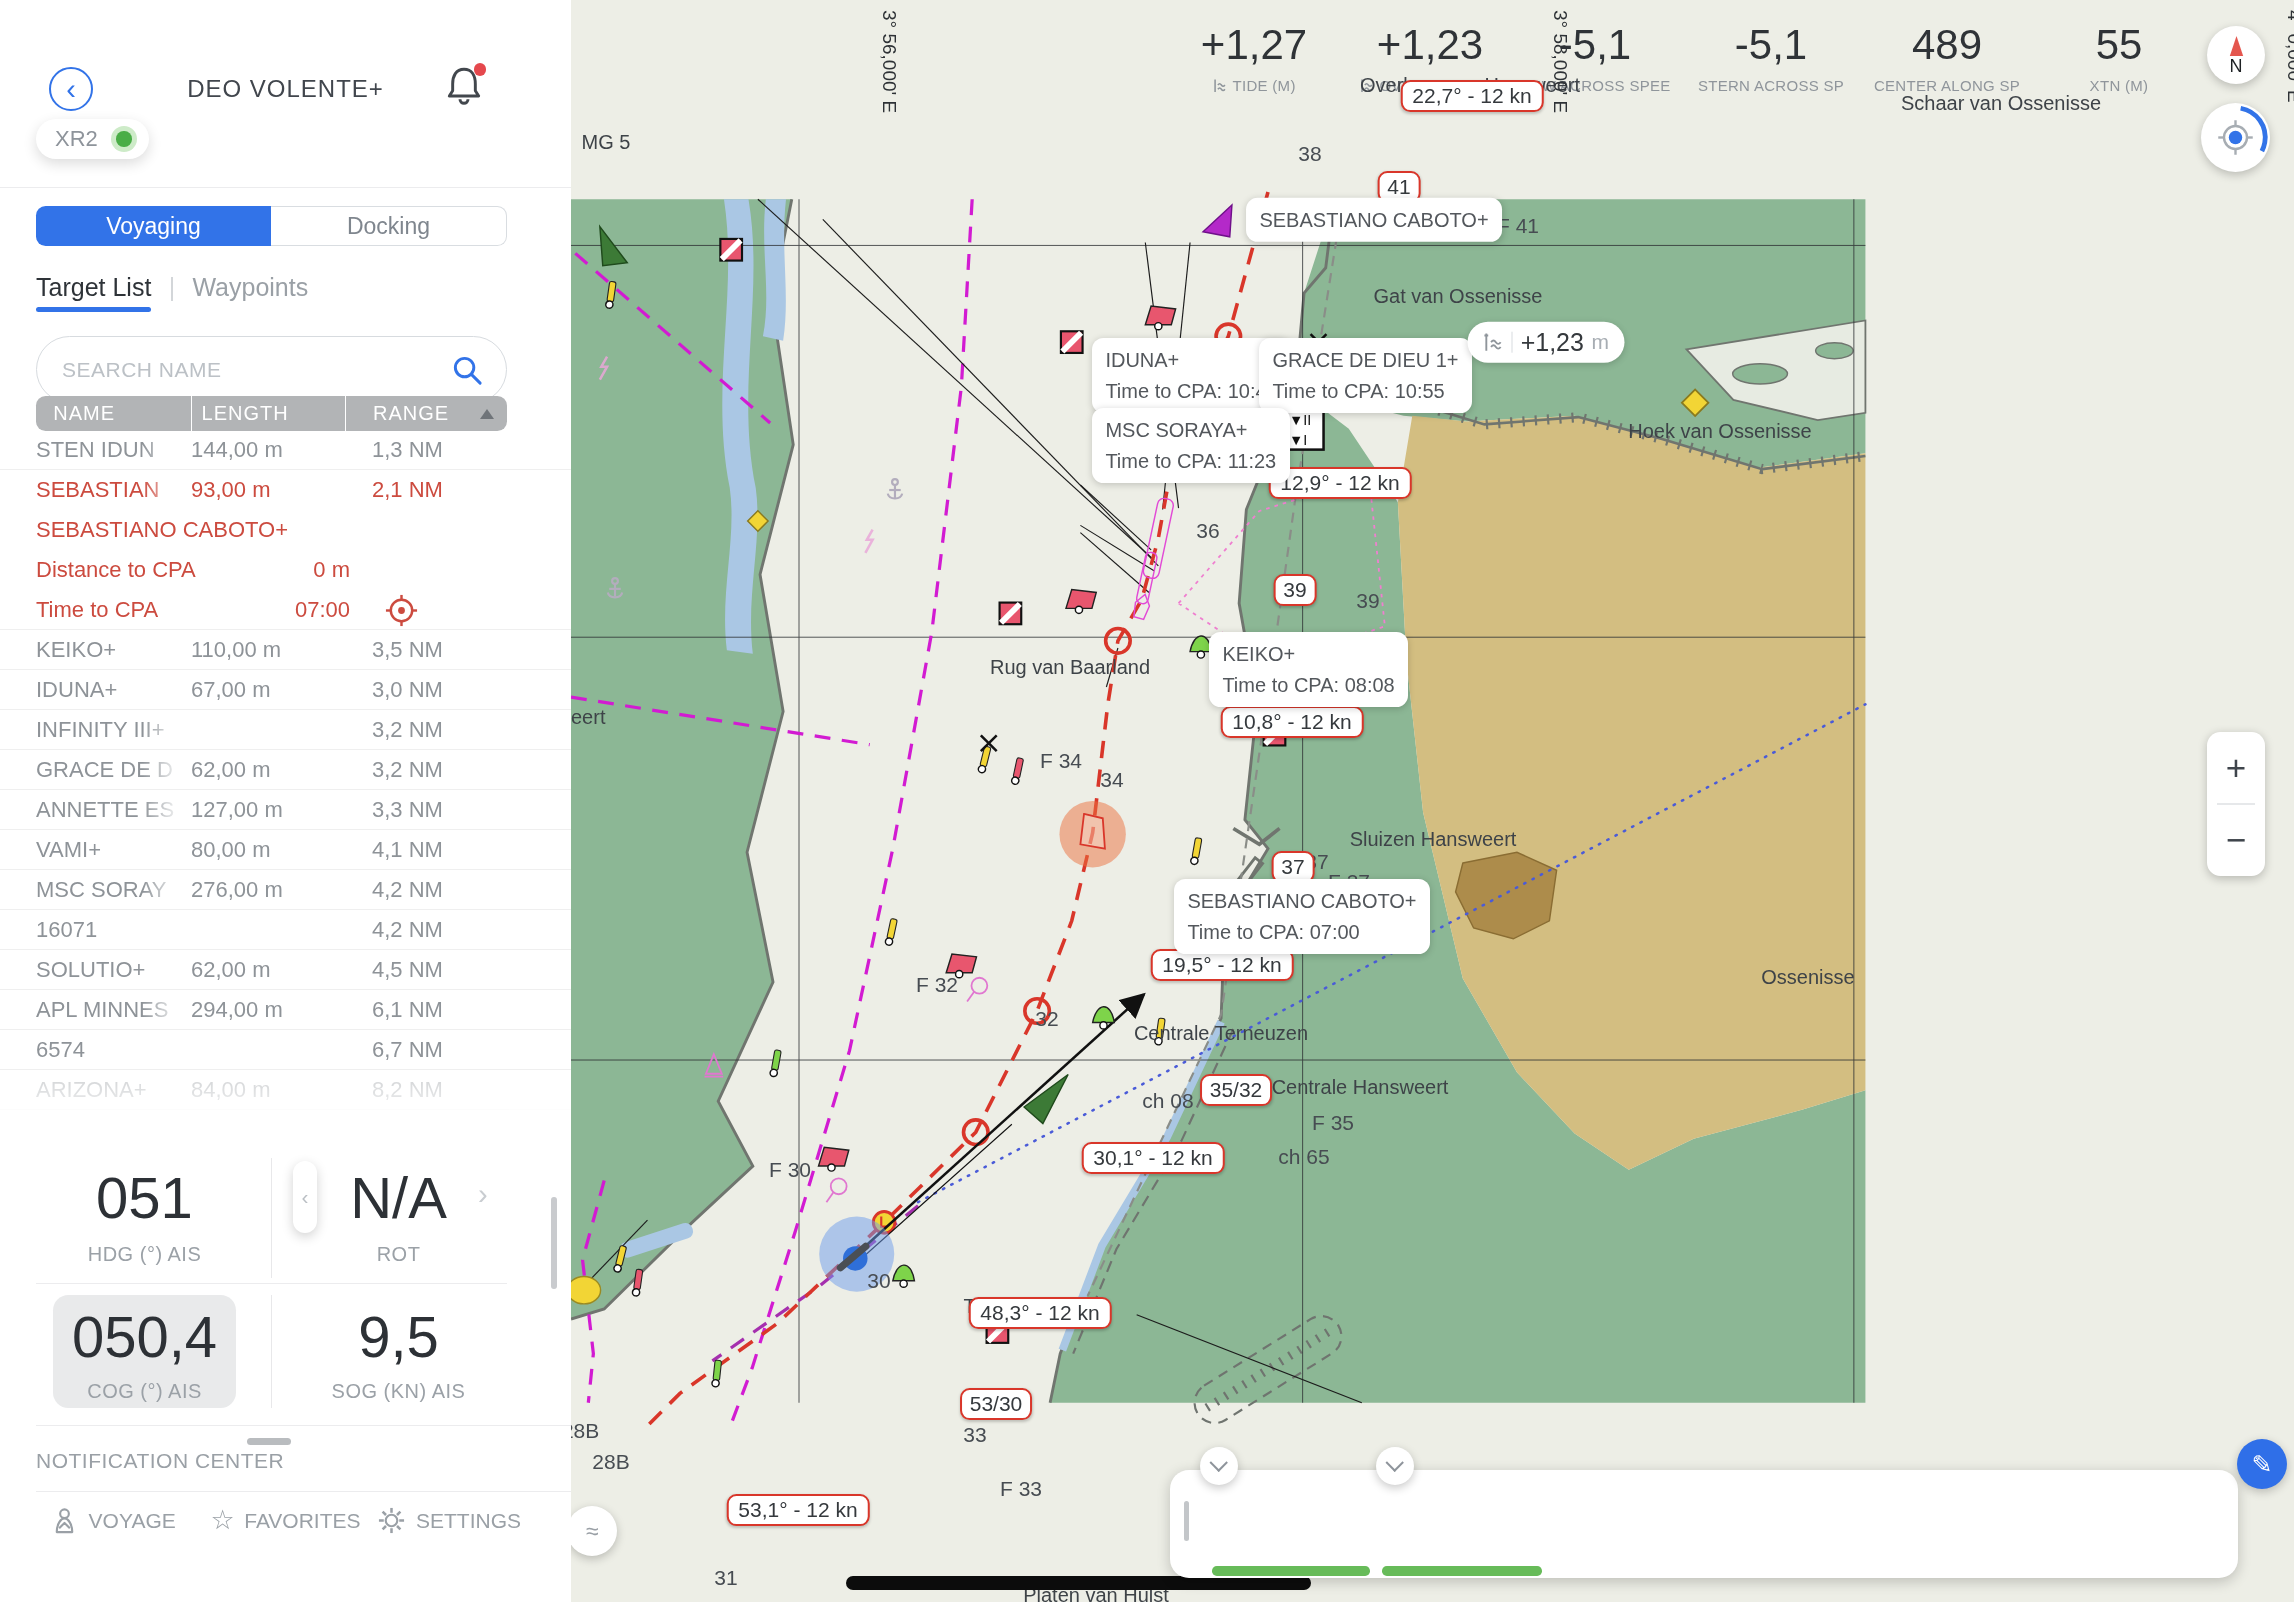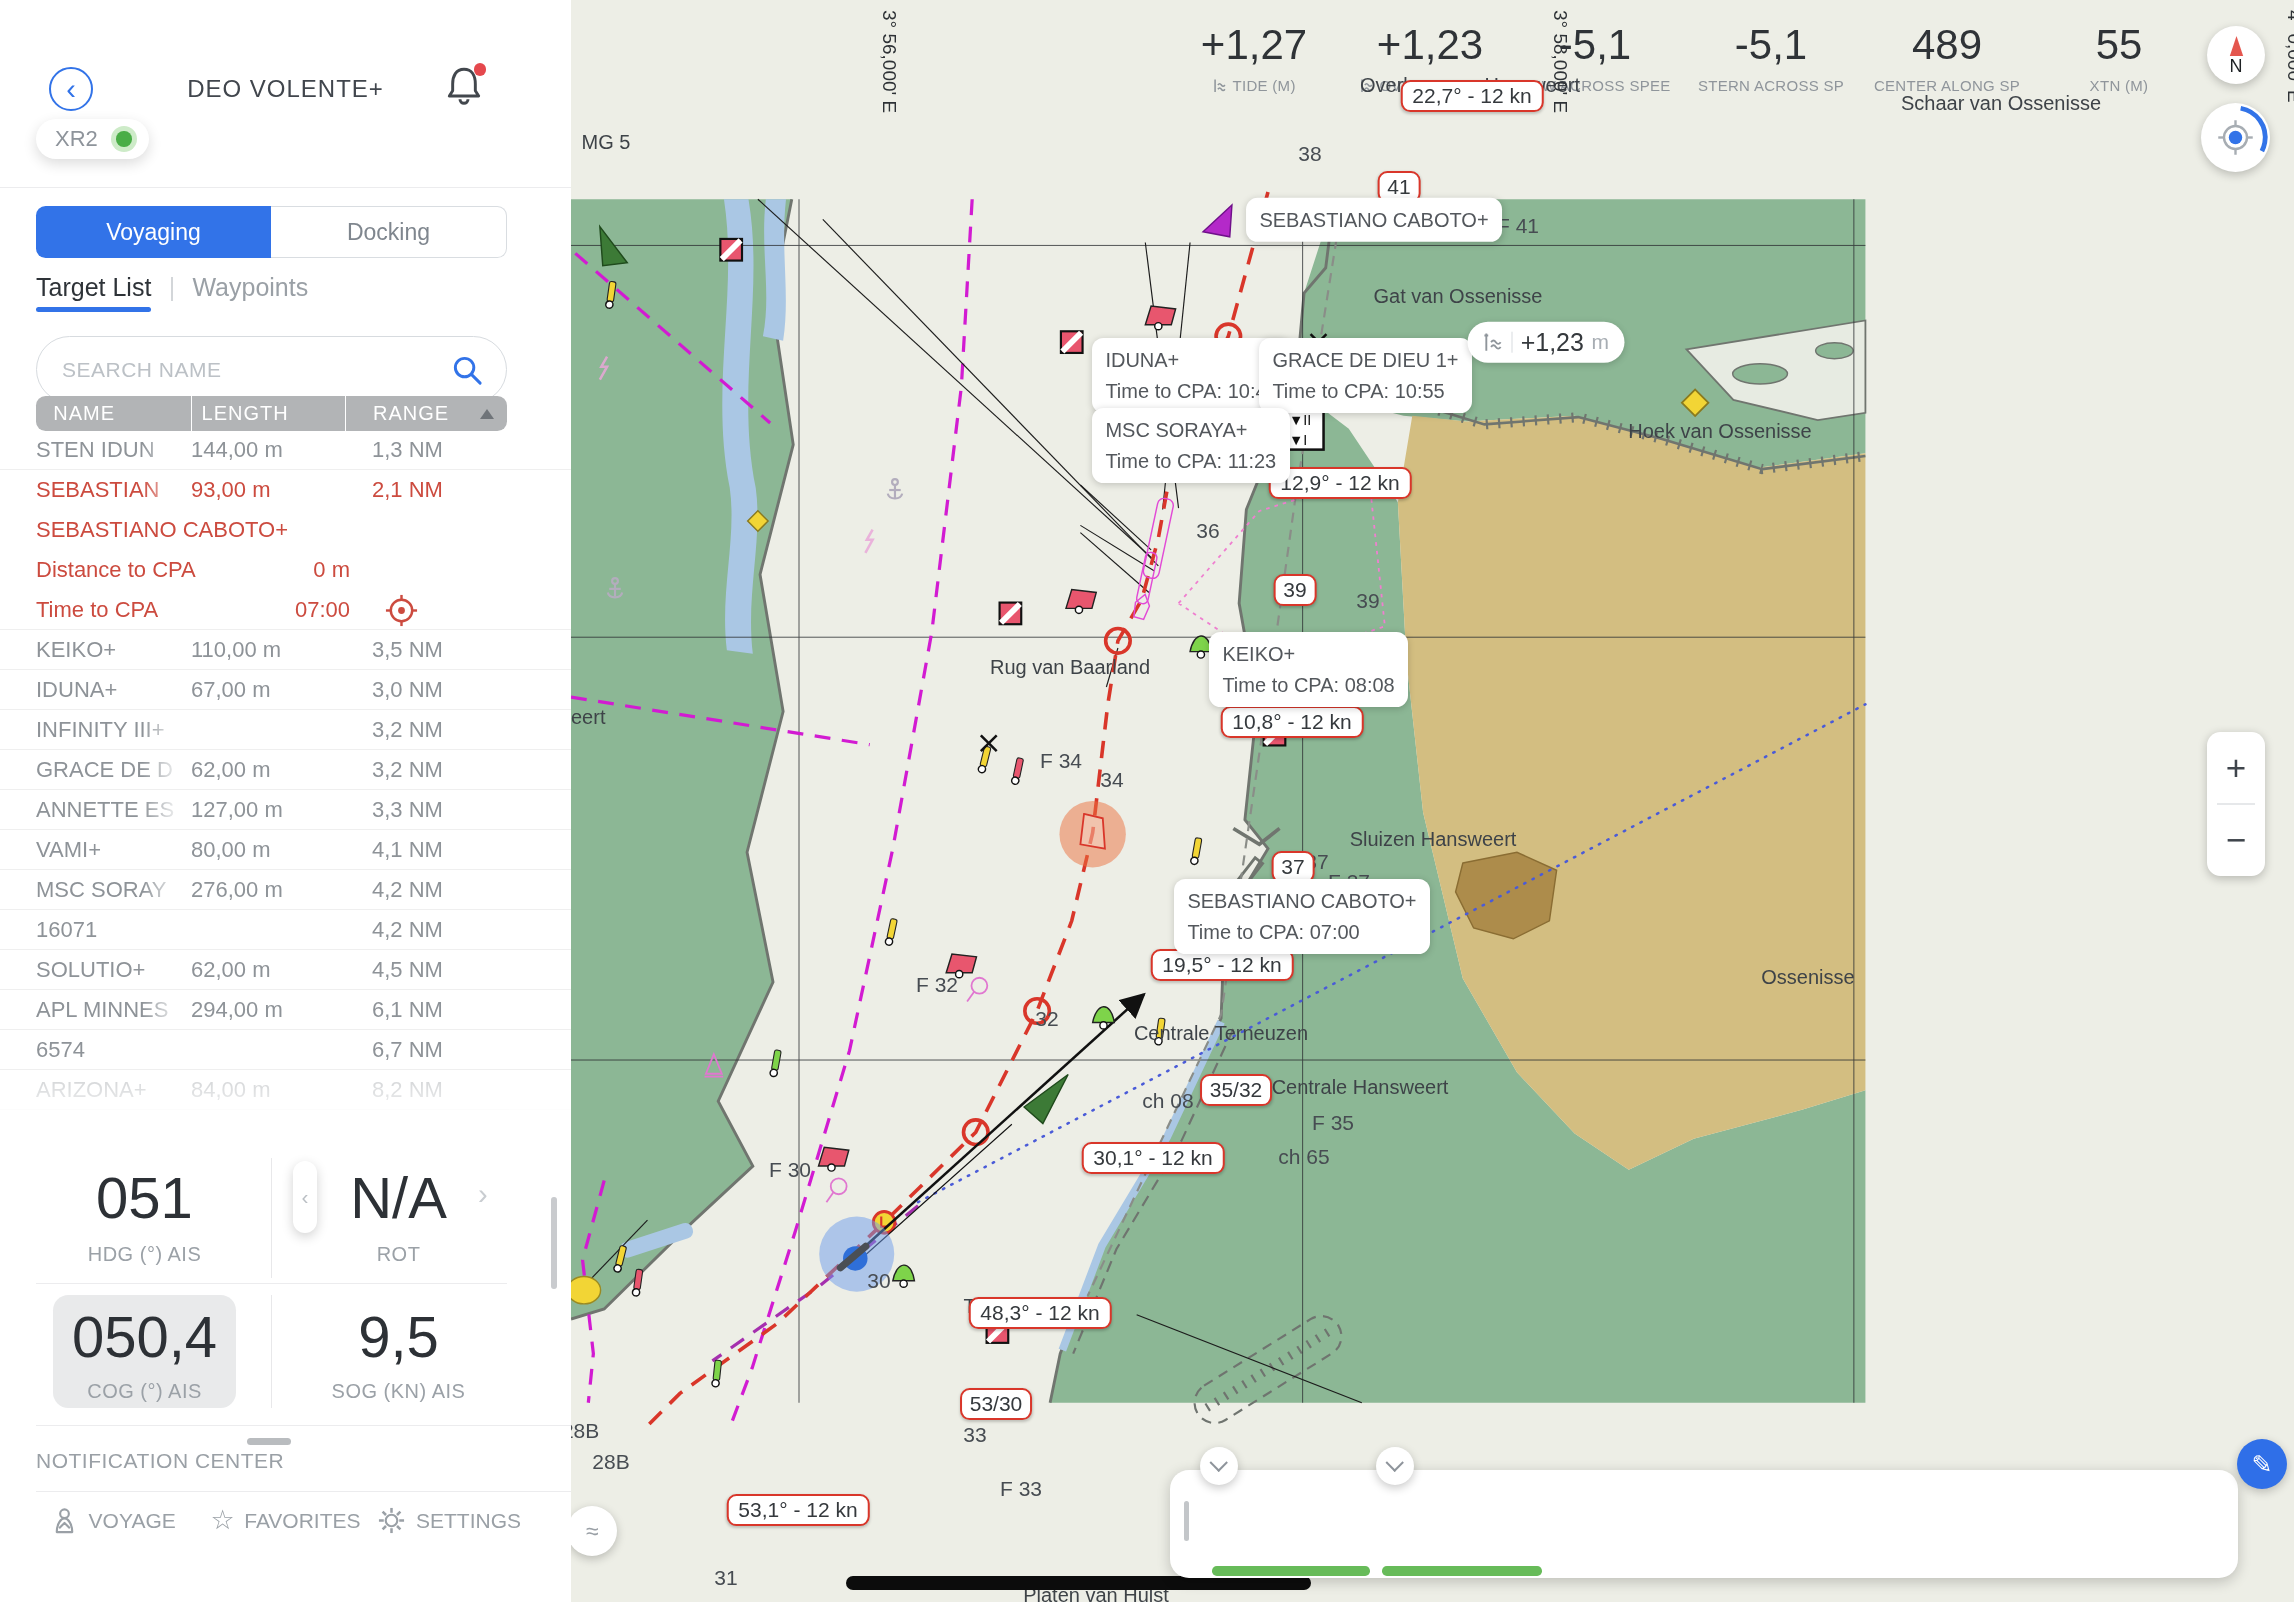--- a/index.html
+++ b/index.html
@@ -11,21 +11,21 @@
   .back-btn{left:49px;top:67px;width:44px;height:44px;border:2.4px solid #3273e8;border-radius:50%;
             display:flex;align-items:center;justify-content:center;color:#3273e8;font-size:29px;background:#fff}
   .title{left:0;top:75px;width:571px;text-align:center;font-size:24px;letter-spacing:1px;color:#41464d;font-weight:500}
   .bell{left:444px;top:63px;width:44px;height:44px}
   .bell .dot{position:absolute;right:1.9px;top:0;width:12.5px;height:12.5px;border-radius:50%;background:#e5484d}
   .xr2{left:36px;top:119px;height:40px;padding:0 11.5px 0 19px;background:#fff;border-radius:960px;
        box-shadow:0 4.8px 13.4px rgba(0,0,0,.14);display:flex;align-items:center;gap:13.4px;font-size:22px;color:#8e949b}
   .gdot{width:26px;height:26px;border-radius:50%;background:#cdebc8;display:flex;align-items:center;justify-content:center}
   .gdot i{width:15.4px;height:15.4px;border-radius:50%;background:#49ad46;display:block}
   .hline{left:0;width:571px;height:1.4px;background:#ececee}
-  .tabs{left:36px;top:206px;width:471px;height:52px;display:flex}
+  .tabs{left:36px;top:206px;width:471px;height:40px;display:flex}
   .tab-act{flex:1;background:#3273e8;color:#fff;border-radius:9.6px 0 0 9.6px;display:flex;align-items:center;
            justify-content:center;font-size:23px}
   .tab-in{flex:1;background:#fff;color:#7f868e;border:1.4px solid #d9dde1;border-left:none;
           border-radius:0 9.6px 9.6px 0;display:flex;align-items:center;justify-content:center;font-size:23px}
   .subtabs{left:36px;top:273px;display:flex;align-items:center;gap:17.3px;font-size:25px}
   .st-act{color:#2e3338;font-weight:400}
   .st-sep{color:#d3d6d9;font-weight:300}
   .st-in{color:#9aa0a6}
   .st-underline{left:36px;top:307px;width:115px;height:4.8px;background:#3273e8;border-radius:2.9px}
   .search{left:36px;top:336px;width:471px;height:67px;border:1.9px solid #d7dbdf;border-radius:35px;background:#fff}

